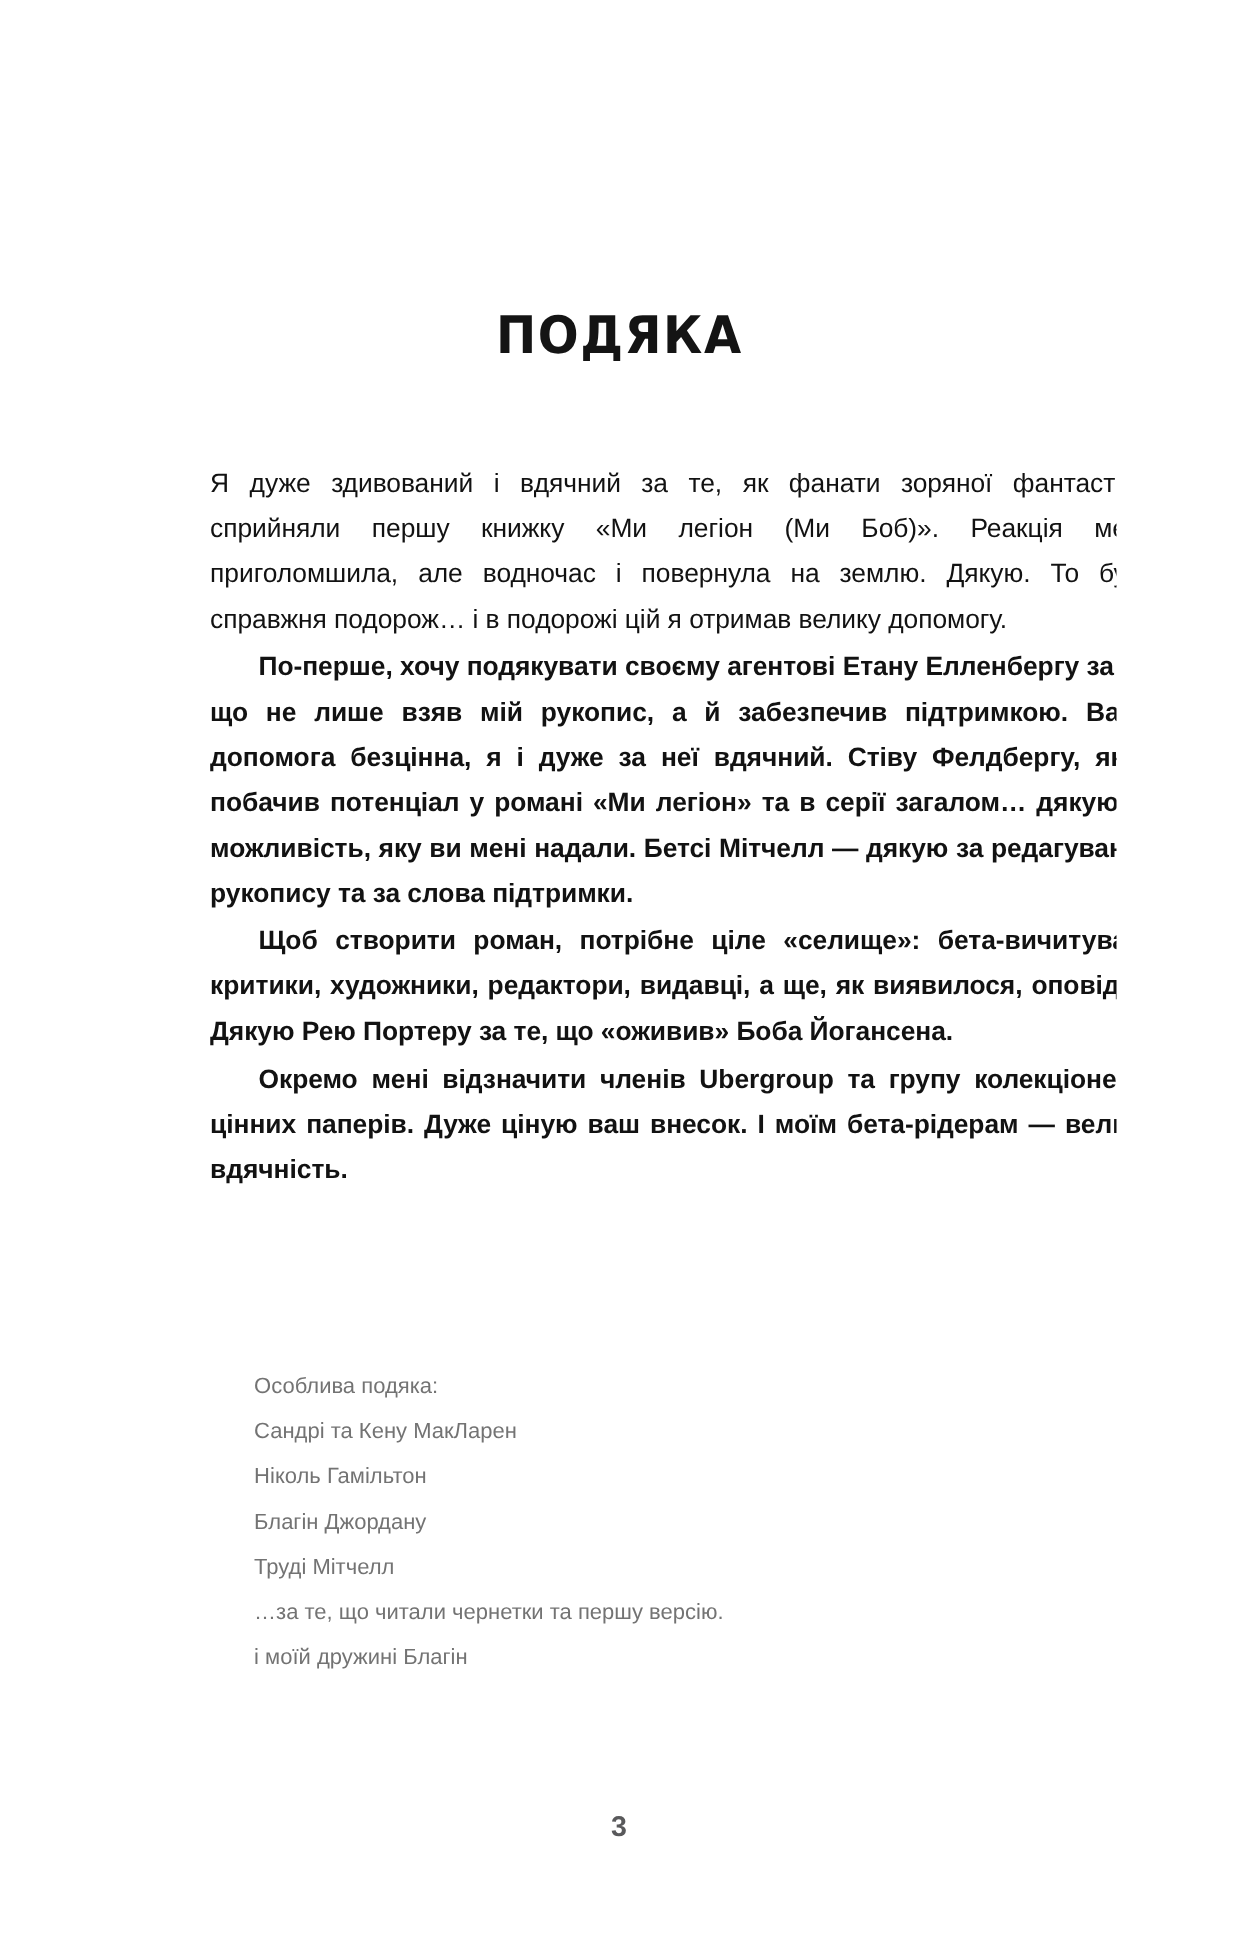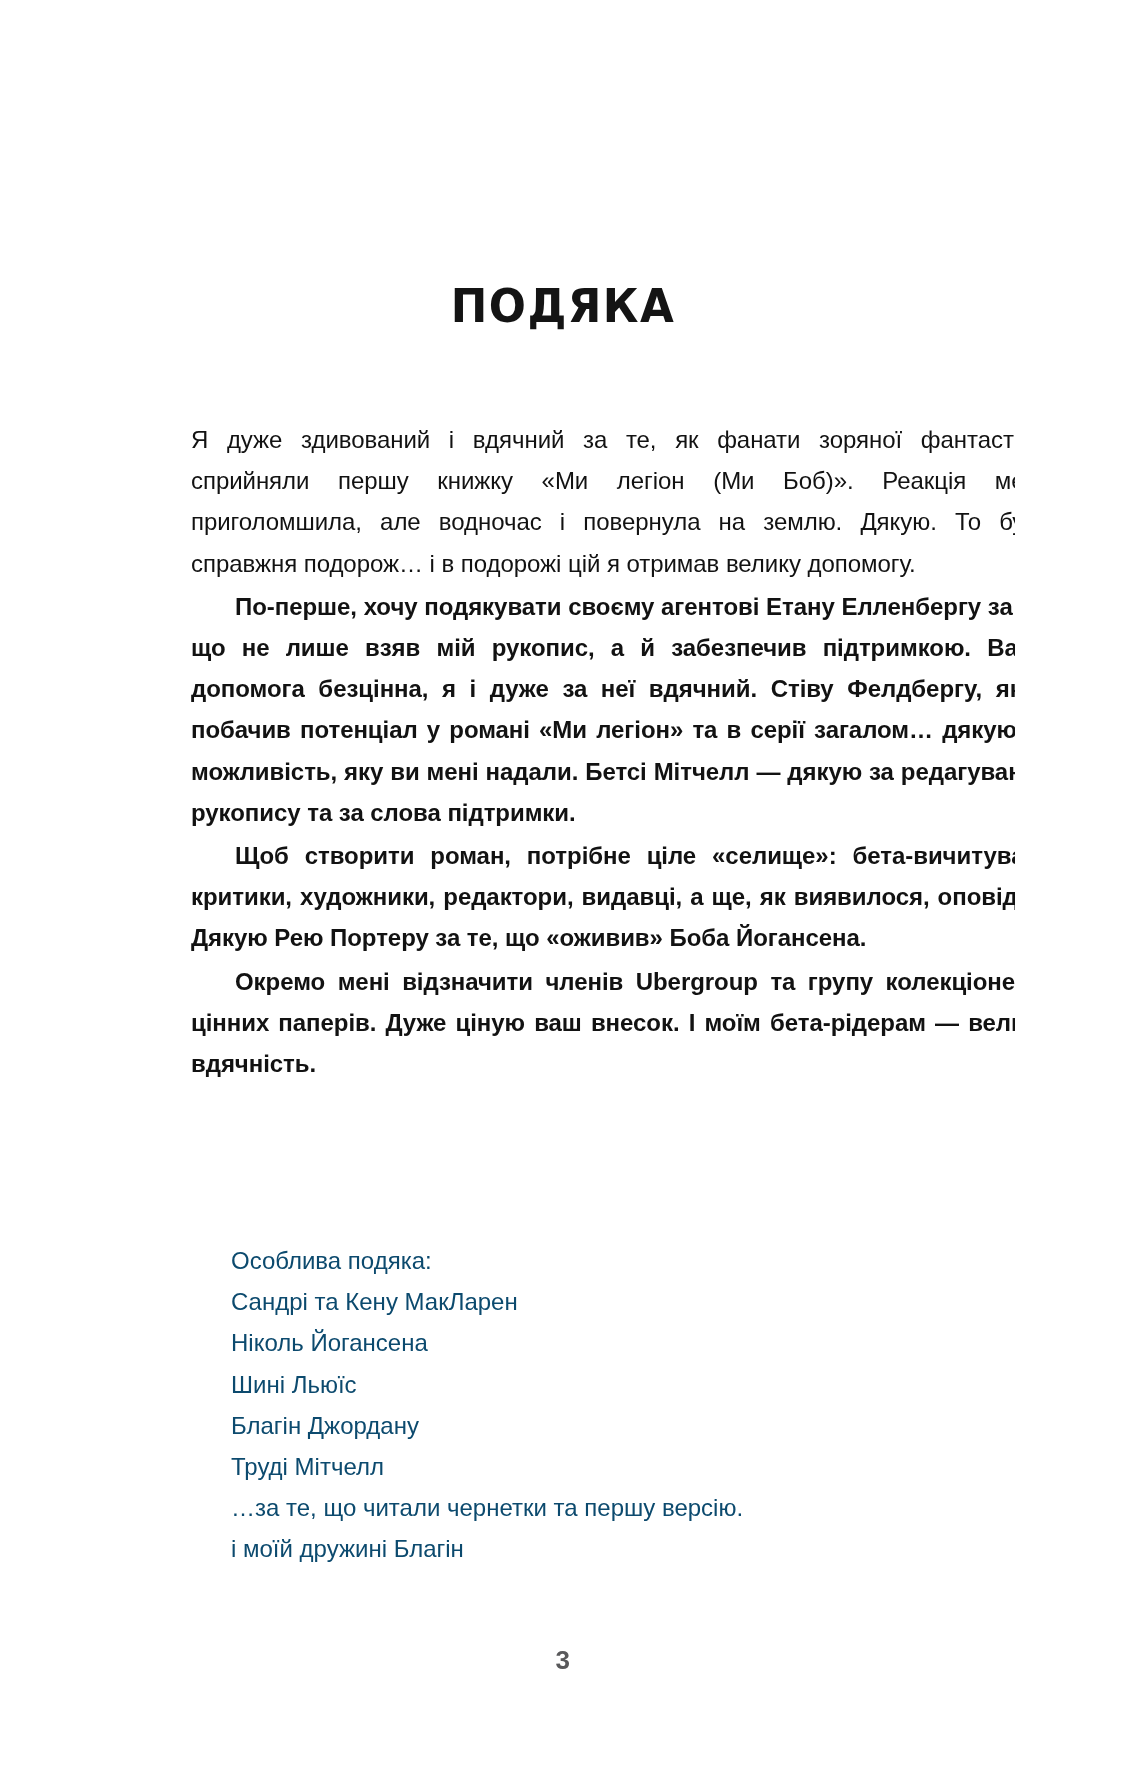--- a/index.html
+++ b/index.html
@@ -65,24 +65,24 @@
   
   .thanks-list {
     position: absolute;
     left: 120px;
     top: 1240px;
     width: 800px;
   }
 
   .thanks-line {
     margin: 0;
-    font-size: 24px;
+    font-size: 20px;
     line-height: 41.2px;
     text-align: left;
-    color: #0c4a6e;
+    color: #737373;
     white-space: pre;
   }
 
   
   .page-number {
     position: absolute;
     left: 0;
     right: 0;
     top: 1645px;
     text-align: center;
@@ -102,22 +102,21 @@
   <div class="text-block">
     <p class="para">Я дуже здивований і вдячний за те, як фанати зоряної фан­тастики сприйняли першу книжку «Ми легіон (Ми Боб)». Реак­ція мене приголомшила, але водночас і повернула на землю. Дякую. То була справжня подорож… і в подорожі цій я отри­мав велику допомогу.</p>
     <p class="para indent">По-перше, хочу подякувати своєму агентові Етану Еллен­бергу за те, що не лише взяв мій рукопис, а й забезпечив підтримкою. Ваша допомога безцінна, я і дуже за неї вдяч­ний. Стіву Фелдбергу, який побачив потенціал у романі «Ми легіон» та в серії загалом… дякую за можливість, яку ви мені надали. Бетсі Мітчелл — дякую за редагування рукопису та за слова підтримки.</p>
     <p class="para indent">Щоб створити роман, потрібне ціле «селище»: бета-вичи­тувачі, критики, художники, редактори, видавці, а ще, як ви­явилося, оповідач. Дякую Рею Портеру за те, що «оживив» Боба Йогансена.</p>
     <p class="para indent">Окремо мені відзначити членів Ubergroup та групу ко­лекціонерів цінних паперів. Дуже ціную ваш внесок. І моїм бета-рідерам — велика вдячність.</p>
   </div>
 
   <div class="thanks-list">
     <p class="thanks-line">Особлива подяка:</p>
     <p class="thanks-line">Сандрі та Кену МакЛарен</p>
-    <p class="thanks-line">Ніколь Йогансена</p>
-    <p class="thanks-line">Шині Льюїс</p>
+    <p class="thanks-line">Ніколь Гамільтон</p>
     <p class="thanks-line">Благін Джордану</p>
     <p class="thanks-line">Труді Мітчелл</p>
     <p class="thanks-line">…за те, що читали чернетки та першу версію.</p>
     <p class="thanks-line">і моїй дружині Благін</p>
   </div>
 
   <div class="page-number">3</div>
 
 </div>
 

